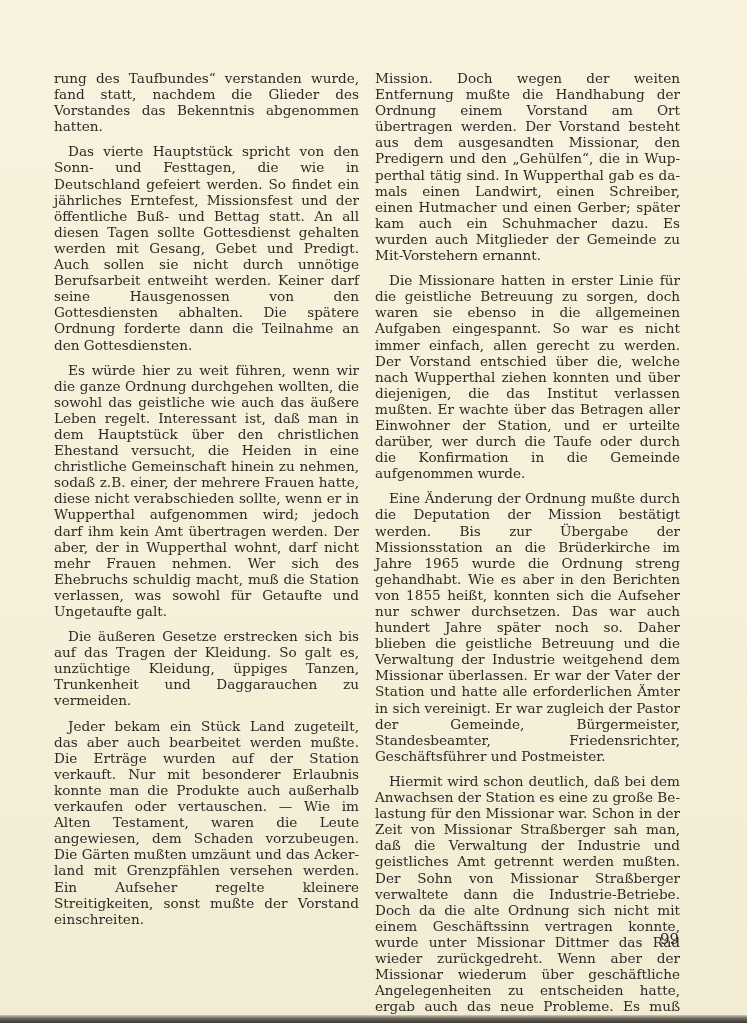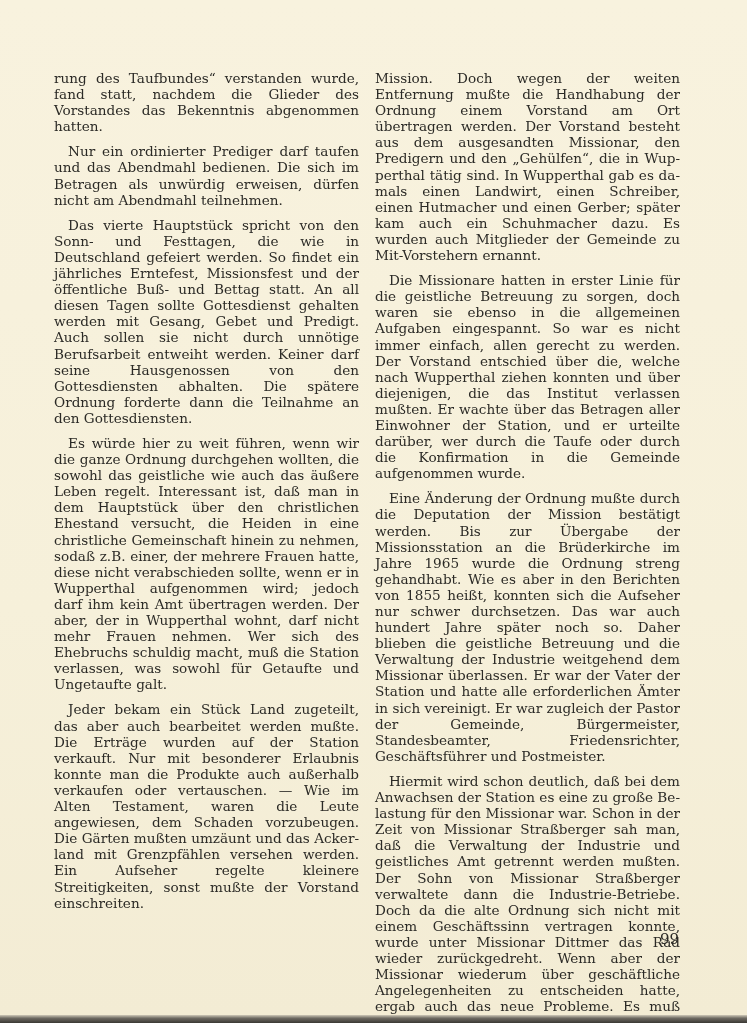--- a/index.html
+++ b/index.html
@@ -33,23 +33,23 @@
     font-size: 15px;
   }
 </style>
 </head>
 <body>
 
 <div class="page">
 
   <div class="column col-left">
     <p class="no-indent">rung des Taufbundes“ verstanden wurde, fand statt, nachdem die Glieder des Vorstandes das Bekenntnis abgenommen hatten.</p>
-    <p>Nur ein ordinierter Prediger darf taufen und das Abendmahl bedienen. Die sich im Betragen als unwürdig erweisen, dürfen nicht am Abend­mahl teilnehmen.</p>
     <p>Das vierte Hauptstück spricht von den Sonn- und Festtagen, die wie in Deutschland gefeiert werden. So findet ein jährliches Erntefest, Missionsfest und der öffentliche Buß- und Bet­tag statt. An all diesen Tagen sollte Gottes­dienst gehalten werden mit Gesang, Gebet und Predigt. Auch sollen sie nicht durch unnötige Berufsarbeit entweiht werden. Keiner darf sei­ne Hausgenossen von den Gottesdiensten ab­halten. Die spätere Ordnung forderte dann die Teilnahme an den Gottesdiensten.</p>
     <p>Es würde hier zu weit führen, wenn wir die ganze Ordnung durchgehen wollten, die sowohl das geistliche wie auch das äußere Leben re­gelt. Interessant ist, daß man in dem Haupt­stück über den christlichen Ehestand versucht, die Heiden in eine christliche Gemeinschaft hinein zu nehmen, sodaß z.B. einer, der mehre­re Frauen hatte, diese nicht verabschieden soll­te, wenn er in Wupperthal aufgenommen wird; jedoch darf ihm kein Amt übertragen werden. Der aber, der in Wupperthal wohnt, darf nicht mehr Frauen nehmen. Wer sich des Ehebruchs schuldig macht, muß die Station verlassen, was sowohl für Getaufte und Ungetaufte galt.</p>
+    <p>Die äußeren Gesetze erstrecken sich bis auf das Tragen der Kleidung. So galt es, unzüchtige Kleidung, üppiges Tanzen, Trunkenheit und Daggarauchen zu vermeiden.</p>
     <p>Jeder bekam ein Stück Land zugeteilt, das aber auch bearbeitet werden mußte. Die Er­träge wurden auf der Station verkauft. Nur mit besonderer Erlaubnis konnte man die Pro­dukte auch außerhalb verkaufen oder vertau­schen. — Wie im Alten Testament, waren die Leute angewiesen, dem Schaden vorzubeugen. Die Gärten mußten umzäunt und das Acker­land mit Grenzpfählen versehen werden. Ein Aufseher regelte kleinere Streitigkeiten, sonst mußte der Vorstand einschreiten.</p>
 
   </div>
 
   <div class="column col-right">
     <p class="no-indent">Mission. Doch wegen der weiten Entfernung mußte die Handhabung der Ordnung einem Vorstand am Ort übertragen werden. Der Vor­stand besteht aus dem ausgesandten Missionar, den Predigern und den „Gehülfen“, die in Wup­perthal tätig sind. In Wupperthal gab es da­mals einen Landwirt, einen Schreiber, einen Hutmacher und einen Gerber; später kam auch ein Schuhmacher dazu. Es wurden auch Mit­glieder der Gemeinde zu Mit-Vorstehern er­nannt.</p>
     <p>Die Missionare hatten in erster Linie für die geistliche Betreuung zu sorgen, doch waren sie ebenso in die allgemeinen Aufgaben einge­spannt. So war es nicht immer einfach, allen gerecht zu werden. Der Vorstand entschied über die, welche nach Wupperthal ziehen konn­ten und über diejenigen, die das Institut ver­lassen mußten. Er wachte über das Betragen aller Einwohner der Station, und er urteilte darüber, wer durch die Taufe oder durch die Konfirmation in die Gemeinde aufgenommen wurde.</p>
     <p>Eine Änderung der Ordnung mußte durch die Deputation der Mission bestätigt werden. Bis zur Übergabe der Missionsstation an die Brüderkirche im Jahre 1965 wurde die Ord­nung streng gehandhabt. Wie es aber in den Berichten von 1855 heißt, konnten sich die Aufseher nur schwer durchsetzen. Das war auch hundert Jahre später noch so. Daher blieben die geistliche Betreuung und die Ver­waltung der Industrie weitgehend dem Missio­nar überlassen. Er war der Vater der Station und hatte alle erforderlichen Ämter in sich vereinigt. Er war zugleich der Pastor der Ge­meinde, Bürgermeister, Standesbeamter, Frie­densrichter, Geschäftsführer und Postmeister.</p>
     <p>Hiermit wird schon deutlich, daß bei dem Anwachsen der Station es eine zu große Be­lastung für den Missionar war. Schon in der Zeit von Missionar Straßberger sah man, daß die Verwaltung der Industrie und geistliches Amt getrennt werden mußten. Der Sohn von Missionar Straßberger verwaltete dann die In­dustrie-Betriebe. Doch da die alte Ordnung sich nicht mit einem Geschäftssinn vertragen konnte, wurde unter Missionar Dittmer das Rad wieder zurückgedreht. Wenn aber der Missionar wiederum über geschäftliche Ange­legenheiten zu entscheiden hatte, ergab auch das neue Probleme. Es muß einem späteren Zeitpunkt überlassen bleiben, sich mit dieser</p>
   </div>

